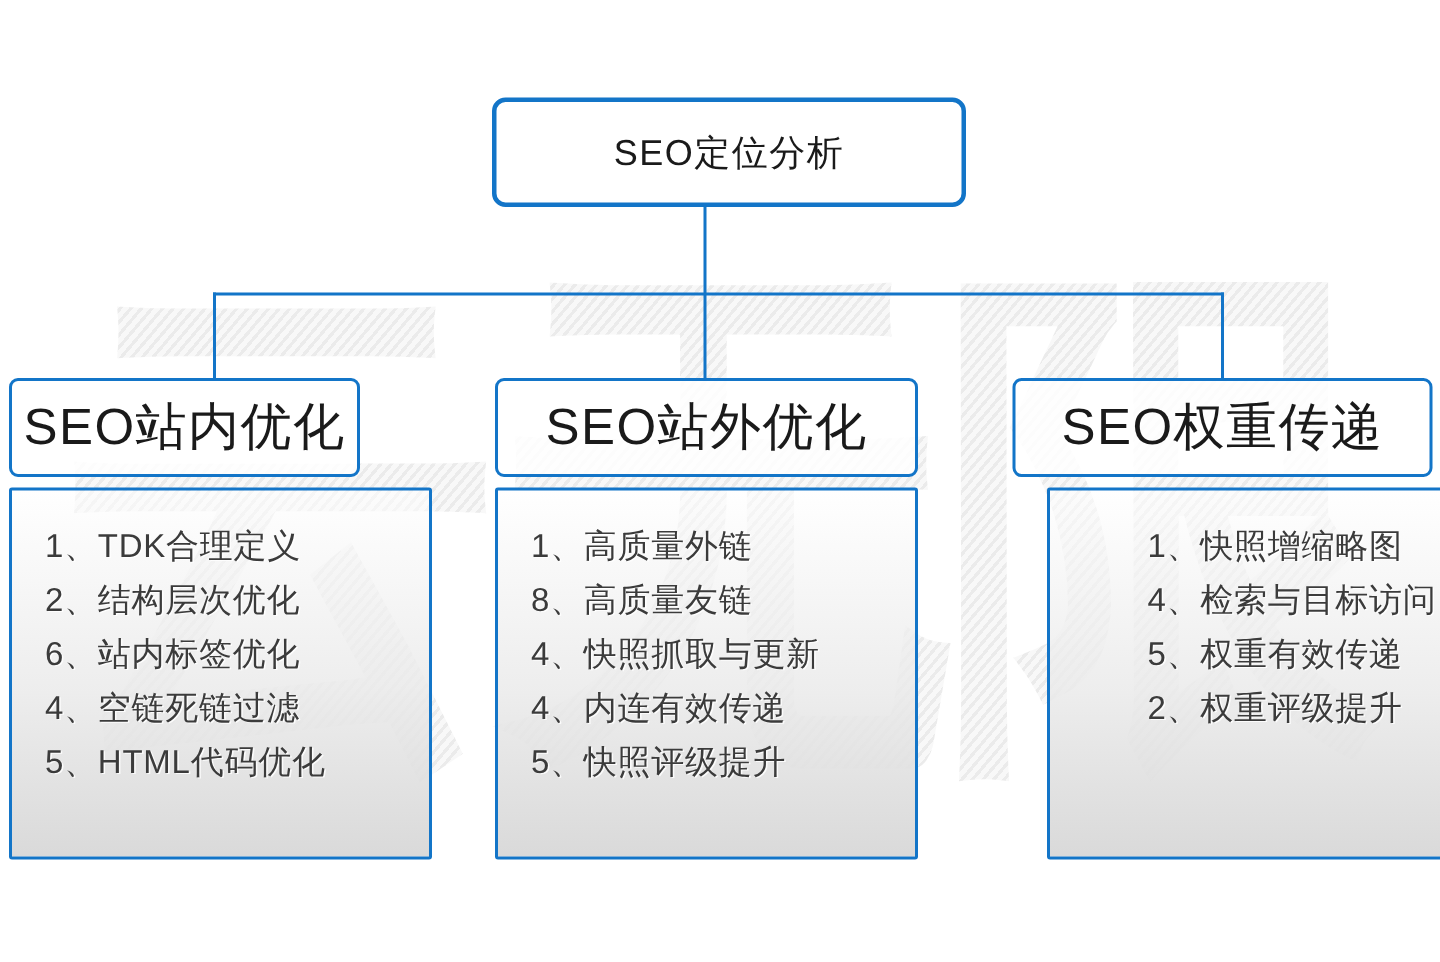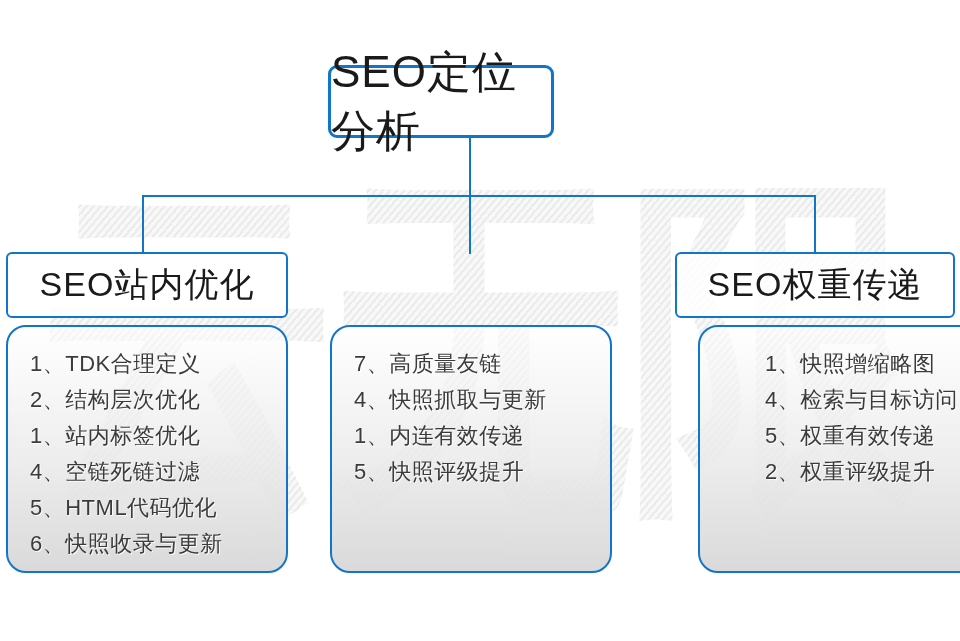--- a/index.html
+++ b/index.html
@@ -27,34 +27,34 @@
   .v-left{left:142px;top:195px;width:2px;height:59px;}
   .v-right{left:814px;top:195px;width:2px;height:59px;}
   
   .node{
     position:absolute;z-index:2;box-sizing:border-box;
     border:2px solid #1375c8;background:rgba(255,255,255,0.85);
     display:flex;align-items:center;justify-content:center;
     color:#1a1a1a;
   }
   .root-node{
-    left:328px;top:65px;width:226px;height:73px;
-    border-radius:9px;font-size:44px;letter-spacing:1px;background:#ffffff;
+    left:328px;top:65px;width:316px;height:73px;
+    border-radius:9px;font-size:24px;letter-spacing:1px;background:#ffffff;
     border-width:3px;
   }
   .branch-title{
     top:252px;height:66px;border-radius:6px;font-size:34px;letter-spacing:1px;
   }
-  .bt-0{left:6px;width:282px;}
+  .bt-0{left:6px;width:234px;}
   .bt-1{left:330px;width:282px;}
   .bt-2{left:675px;width:280px;}
   .branch-list{
     position:absolute;z-index:2;box-sizing:border-box;
     top:325px;height:248px;
-    border:2px solid #1375c8;border-radius:20px;
+    border:2px solid #1375c8;border-radius:2px;
     background:linear-gradient(180deg,rgba(255,255,255,0.55) 0%,rgba(234,234,234,0.85) 55%,rgba(216,216,216,0.96) 100%);
   }
   .bl-0{left:6px;width:282px;}
   .bl-1{left:330px;width:282px;}
   .bl-2{left:698px;width:280px;padding-left:43px;}
   .branch-list ul{
     list-style:none;margin:0;padding:19px 8px 0 22px;
   }
   .branch-list li{
     font-size:22px;line-height:36px;color:#3b3b3b;
@@ -74,40 +74,43 @@
   <div class="line v-left"></div>
   <div class="line v-right"></div>
 
   <div class="node root-node">
     <span>SEO定位分析</span>
   </div>
 
   <div class="node branch-title bt-0">
     <span>SEO站内优化</span>
   </div>
+  <div class="node branch-title bt-1">
+    <span>SEO站外优化</span>
+  </div>
   <div class="node branch-title bt-2">
     <span>SEO权重传递</span>
   </div>
 
   <div class="branch-list bl-0">
     <ul>
       <li>1、TDK合理定义</li>
       <li>2、结构层次优化</li>
-      <li>1、站内标签优化</li>
+      <li>6、站内标签优化</li>
       <li>4、空链死链过滤</li>
       <li>5、HTML代码优化</li>
-      <li>6、快照收录与更新</li>
     </ul>
   </div>
 
   <div class="branch-list bl-1">
     <ul>
-      <li>7、高质量友链</li>
+      <li>1、高质量外链</li>
+      <li>8、高质量友链</li>
       <li>4、快照抓取与更新</li>
-      <li>1、内连有效传递</li>
+      <li>4、内连有效传递</li>
       <li>5、快照评级提升</li>
     </ul>
   </div>
 
   <div class="branch-list bl-2">
     <ul>
       <li>1、快照增缩略图</li>
       <li>4、检索与目标访问</li>
       <li>5、权重有效传递</li>
       <li>2、权重评级提升</li>

